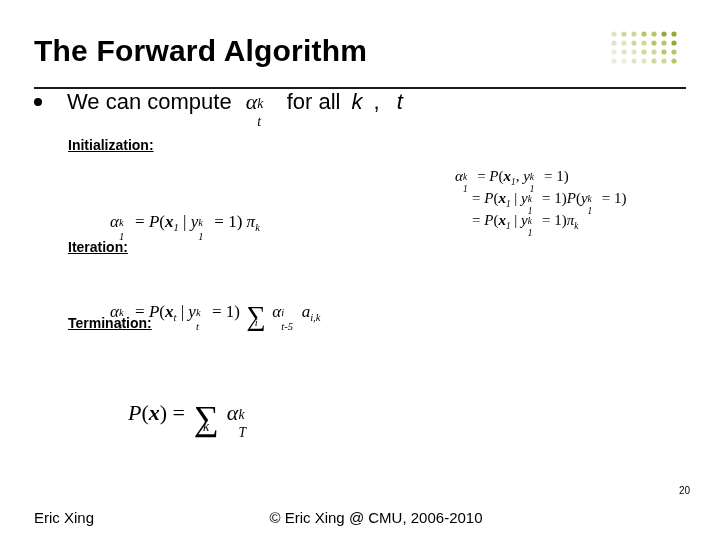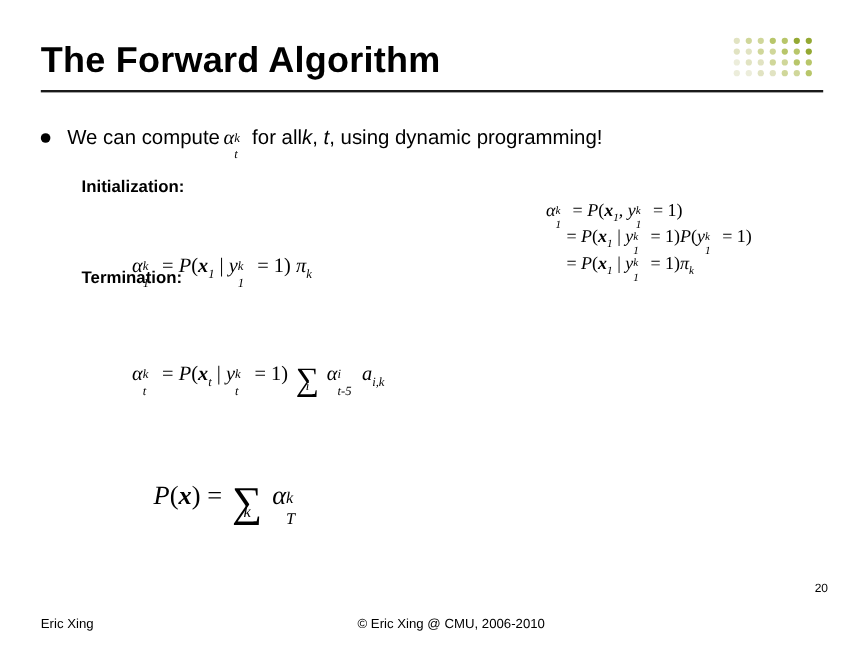--- a/index.html
+++ b/index.html
@@ -1,37 +1,37 @@
 <!DOCTYPE html>
 <html><head>
 <meta charset="utf-8">
 <style>
   * { margin: 0; padding: 0; box-sizing: border-box; }
   html, body { width: 720px; height: 540px; font-family: Arial, Helvetica, sans-serif; background: #fff; color: #000; }
   .slide { position: relative; width: 720px; height: 540px; padding: 28px 34px 0 34px; }
-  .title-row { display: flex; align-items: flex-end; justify-content: space-between; border-bottom: 2px solid #1a1a1a; padding-bottom: 7px; }
+  .title-row { display: flex; align-items: flex-end; justify-content: space-between; border-bottom: 2px solid #1a1a1a; padding-bottom: 19px; }
   .title { font-size: 30px; font-weight: bold; letter-spacing: 0.2px; }
   .dots { width: 80px; height: 40px; position: relative; }
-  .bullet-line { display: flex; align-items: center; margin-top: 28px; font-size: 17px; }
+  .bullet-line { display: flex; align-items: center; font-size: 22px; gap: 11px; }
   .disc { width: 8px; height: 8px; background: #000; border-radius: 50%; margin-right: 14px; flex-shrink: 0; }
   .alpha-sym { font-style: italic; font-family: Georgia, 'Times New Roman', serif; margin: 0 3px; }
-  .section-label { font-size: 14px; font-weight: bold; margin-left: 34px; margin-top: 22px; }
+  .section-label { font-size: 14px; font-weight: bold; text-decoration: underline; margin-left: 34px; margin-top: 22px; }
   .section-label.iter { margin-top: 30px; }
   .section-label.term { margin-top: 34px; }
   .eq { font-family: Georgia, 'Times New Roman', serif; font-style: italic; position: absolute; font-size: 17px; white-space: nowrap; }
   .eq .rm { font-style: normal; }
   .eq sup, .eq sub { font-size: 0.62em; line-height: 0; }
   .supsub { display: inline-block; position: relative; width: 0.7em; vertical-align: baseline; }
   .supsub .sup { position: absolute; top: -0.95em; left: 0; font-size: 0.62em; }
   .supsub .sub { position: absolute; top: 0.35em; left: 0; font-size: 0.62em; }
   .sumwrap { display: inline-block; position: relative; width: 1.4em; text-align: center; vertical-align: -0.45em; font-style: normal; }
   .sumwrap .bigop { font-size: 1.6em; line-height: 1; }
   .sumwrap .under { position: absolute; left: 0; right: 0; top: 1.35em; font-size: 0.62em; font-style: italic; }
   .slide-num { position: absolute; right: 30px; bottom: 44px; font-size: 10px; }
-  .footer { position: absolute; left: 34px; right: 34px; bottom: 14px; display: flex; justify-content: space-between; font-size: 11px; }
+  .footer { position: absolute; left: 34px; right: 34px; bottom: 14px; display: flex; justify-content: space-between; font-size: 15px; }
   .footer .center { position: absolute; left: 0; right: 0; text-align: center; margin-left: 32px; }
 </style>
 </head>
 <body>
 
 <div class="slide">
 
   <div class="title-row">
     <div class="title">The Forward Algorithm</div>
     <div class="dots">
@@ -71,21 +71,20 @@
   <div class="bullet-line">
     <span class="disc"></span>
     <span>We can compute </span>
     <span class="alpha-sym">
       <span>α</span><span class="supsub"><span class="sup">k</span><span class="sub">t</span></span>
     </span>
     <span> for all </span>
     <span style="font-style:italic">k</span>
     <span>,&nbsp;</span>
     <span style="font-style:italic">t</span>
-    <span>, using dynamic programming!</span>
   </div>
 
   <div class="section-label">Initialization:</div>
 
   <div class="eq" style="left:110px; top:212px;">
     <span>α</span><span class="supsub"><span class="sup">k</span><span class="sub">1</span></span>
     <span class="rm"> = </span>
     <span>P</span><span class="rm">(</span><b>x</b><sub>1</sub>
     <span class="rm"> | </span><span>y</span><span class="supsub"><span class="sup">k</span><span class="sub">1</span></span>
     <span class="rm"> = 1</span><span class="rm">)</span>
@@ -99,20 +98,21 @@
   </div>
   <div class="eq" style="left:472px; top:190px; font-size:15px;">
     <span class="rm"> = </span>
     <span>P</span><span class="rm">(</span><b>x</b><sub>1</sub><span class="rm"> | </span><span>y</span><span class="supsub"><span class="sup">k</span><span class="sub">1</span></span><span class="rm"> = 1</span><span class="rm">)</span><span>P</span><span class="rm">(</span><span>y</span><span class="supsub"><span class="sup">k</span><span class="sub">1</span></span><span class="rm"> = 1</span><span class="rm">)</span>
   </div>
   <div class="eq" style="left:472px; top:212px; font-size:15px;">
     <span class="rm"> = </span>
     <span>P</span><span class="rm">(</span><b>x</b><sub>1</sub><span class="rm"> | </span><span>y</span><span class="supsub"><span class="sup">k</span><span class="sub">1</span></span><span class="rm"> = 1</span><span class="rm">)</span><span>π</span><sub>k</sub>
   </div>
 
+  <div class="section-label iter" style="margin-top:86px">Iteration:</div>
 
   <div class="eq" style="left:110px; top:302px;">
     <span>α</span><span class="supsub"><span class="sup">k</span><span class="sub">t</span></span>
     <span class="rm"> = </span>
     <span>P</span><span class="rm">(</span><b>x</b><sub>t</sub>
     <span class="rm"> | </span><span>y</span><span class="supsub"><span class="sup">k</span><span class="sub">t</span></span>
     <span class="rm"> = 1</span><span class="rm">)</span>
     <span class="sumwrap"><span class="bigop">∑</span><span class="under">i</span></span>
     <span>α</span><span class="supsub"><span class="sup">i</span><span class="sub">t-5</span></span>&nbsp;
     <span>a</span><sub>i,k</sub>

